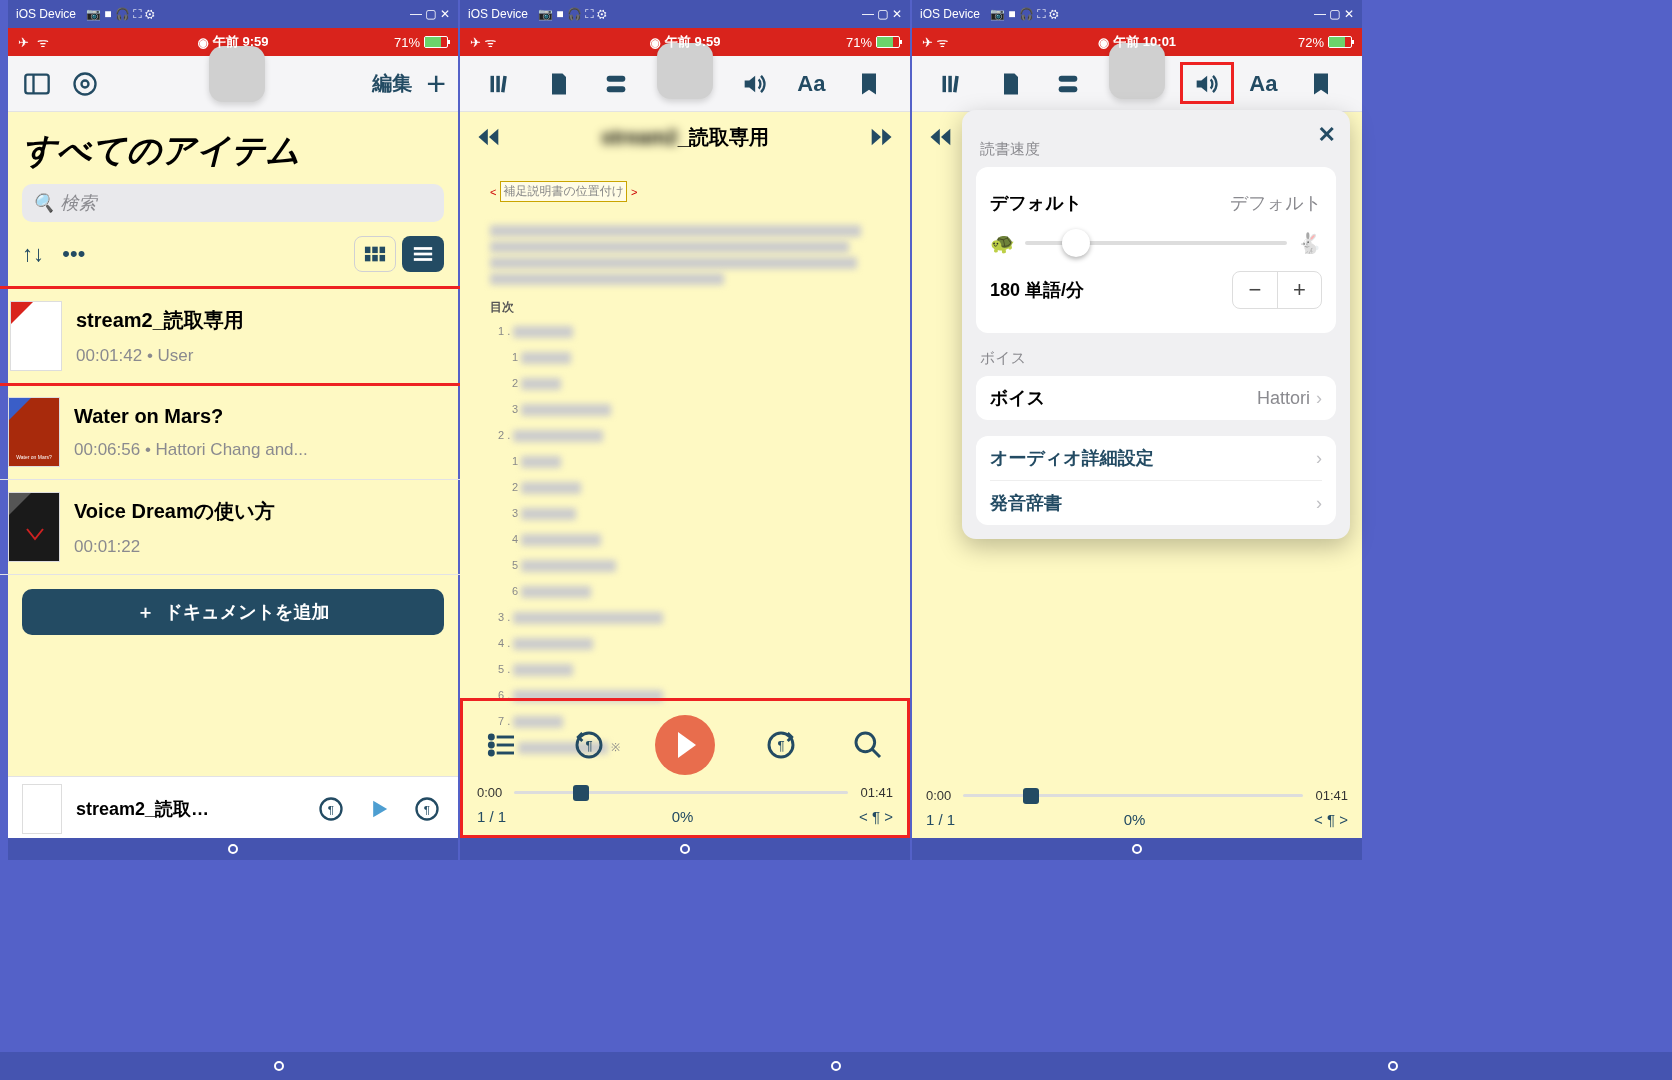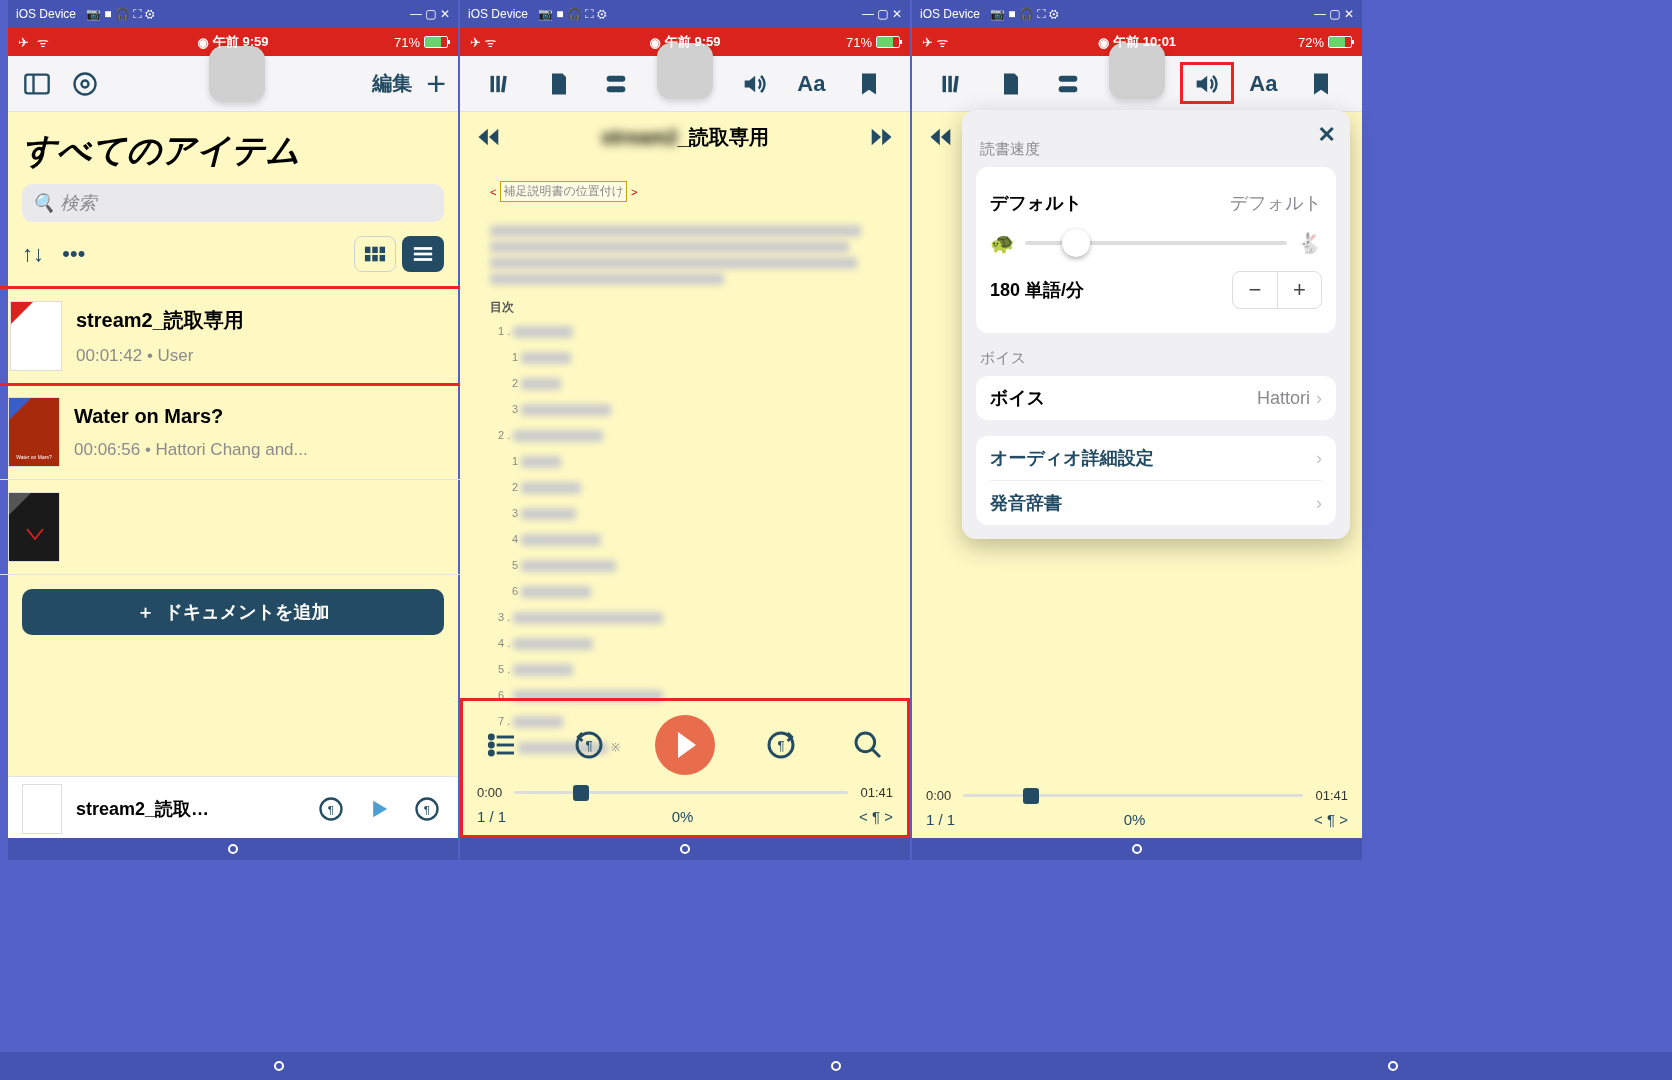--- a/index.html
+++ b/index.html
@@ -193,20 +193,24 @@
         <div class="item-sub">00:06:56 • Hattori Chang and...</div>
       </div>
     </div>
     <div class="item">
       <div class="thumb vd">
             <div class="badge-check"></div>
             <svg style="position:absolute;left:14px;top:28px" width="24" height="24" viewBox="0 0 24 24">
               <path d="M4 8 L12 18 L20 8" stroke="#c22" stroke-width="2" fill="none"></path>
             </svg>
           </div>
+      <div>
+        <div class="item-title">Voice Dreamの使い方</div>
+        <div class="item-sub">00:01:22</div>
+      </div>
     </div>
   </div>
   <div class="add-doc">
     <span>＋</span>
     <span>ドキュメントを追加</span>
   </div>
   <div class="miniplayer">
     <div class="mt"></div>
     <div class="title">stream2_読取…</div>
     <div class="ico">

